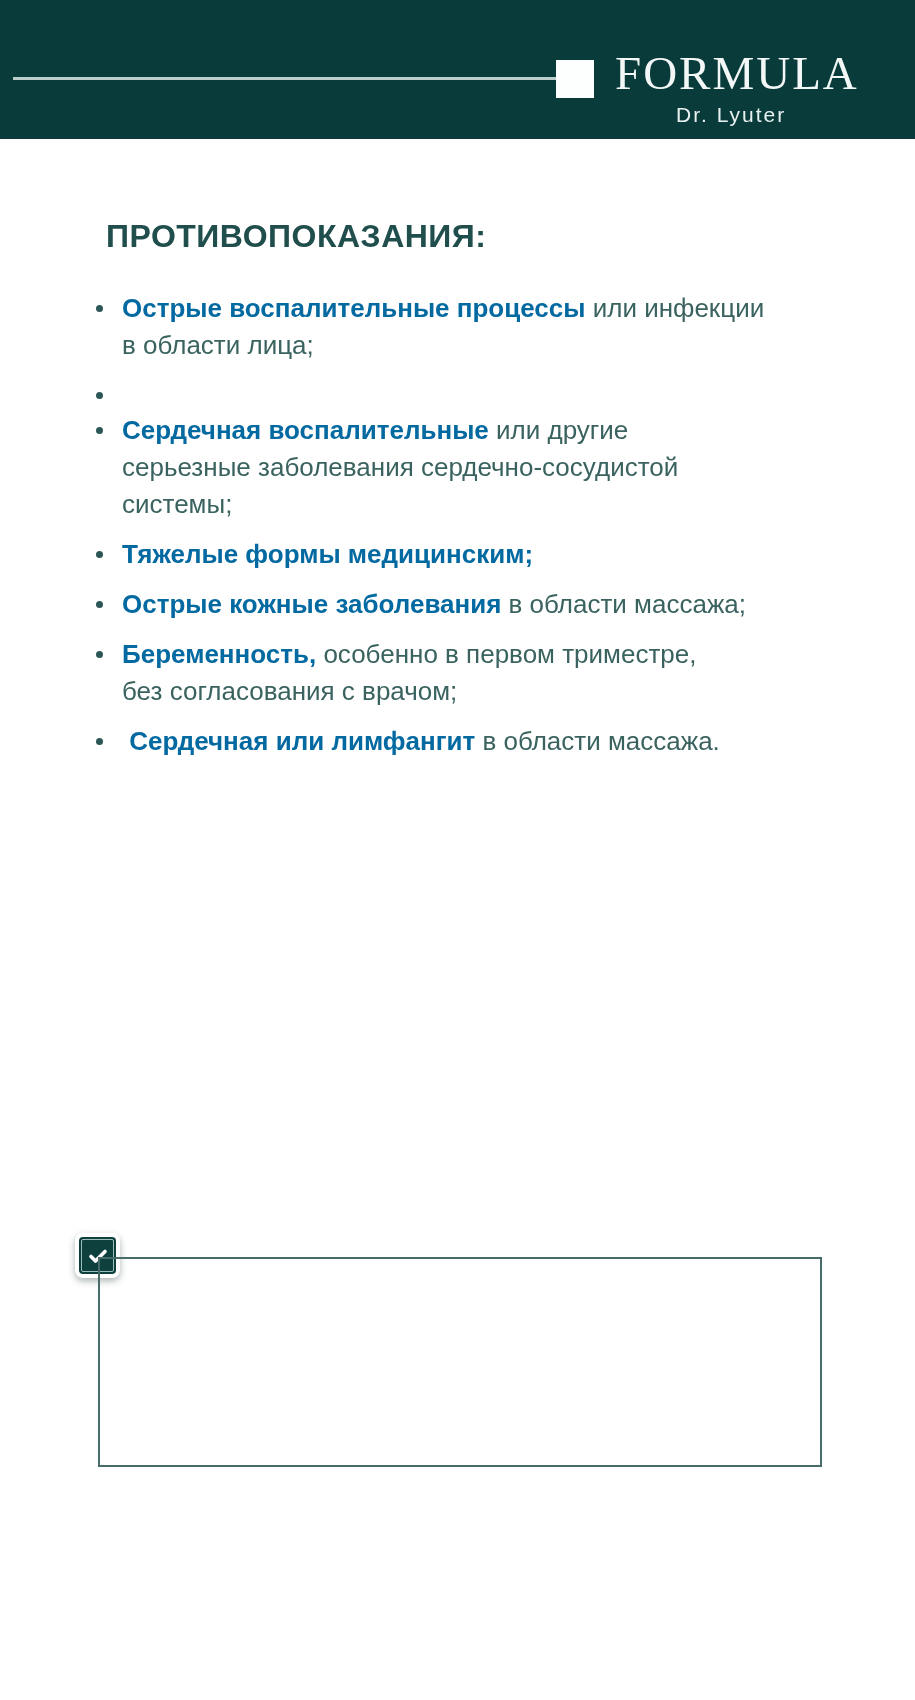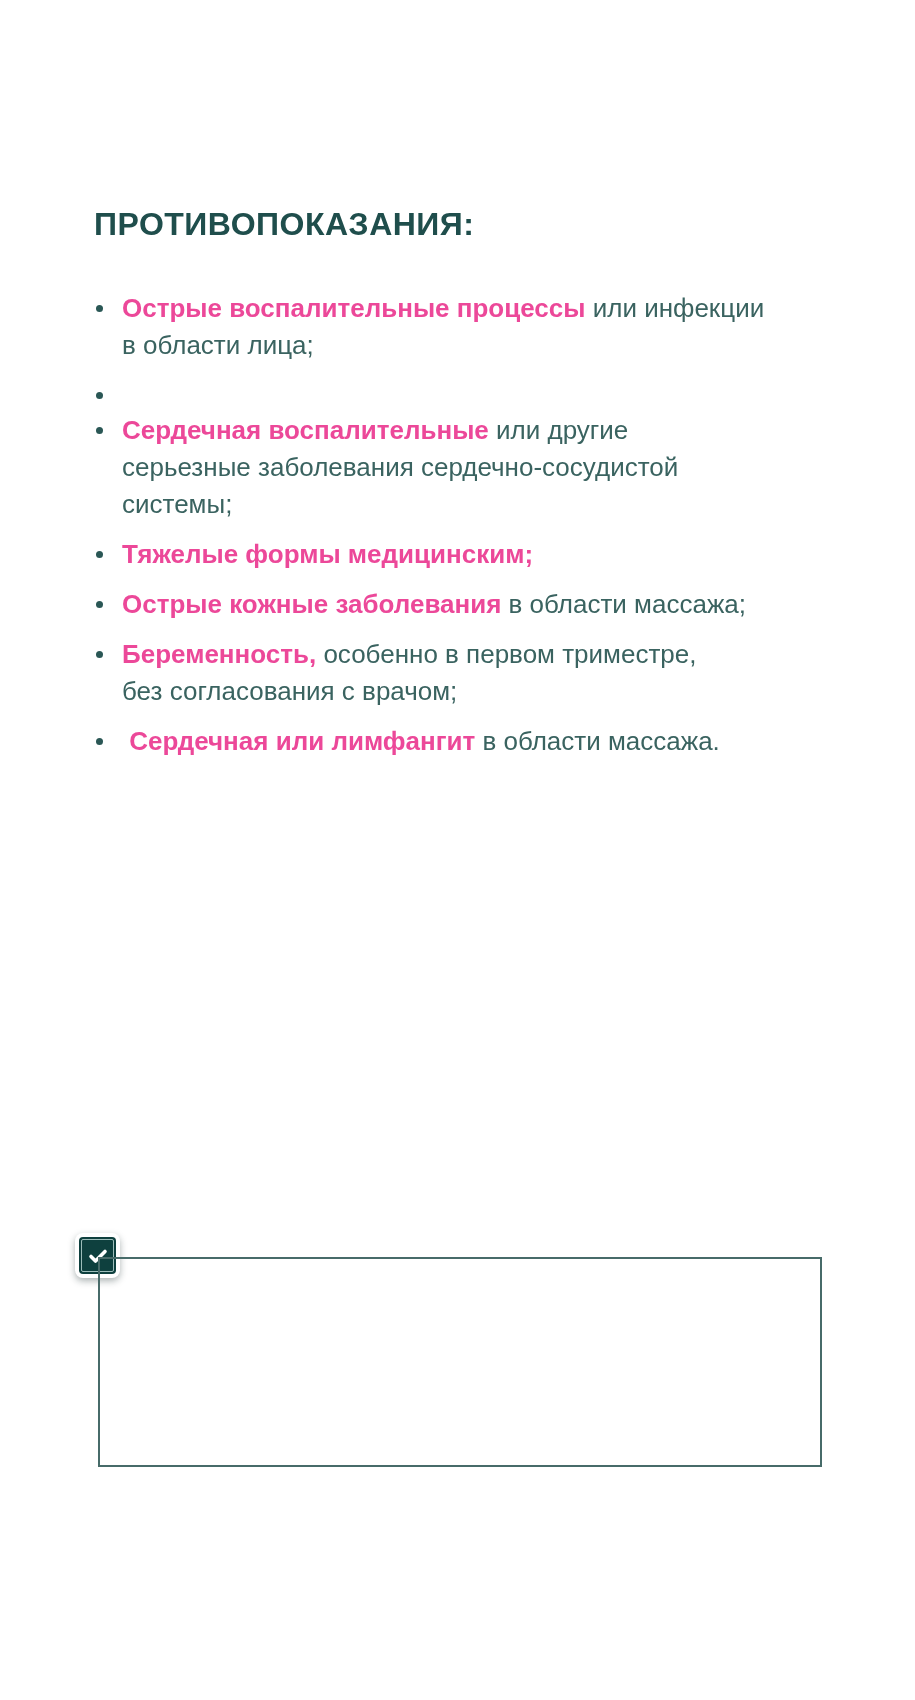--- a/index.html
+++ b/index.html
@@ -40,21 +40,21 @@
     color:#f3f8f7;line-height:1;
   }
   .logo-sub{
     position:absolute;left:676px;top:104px;
     font-size:21px;font-weight:500;letter-spacing:2px;
     color:#eaf2f1;line-height:1;
   }
 
   
   .title{
-    position:absolute;left:94px;top:206px;margin:0;
+    position:absolute;left:94px;top:206px;margin:12px;
     font-size:32px;font-weight:700;letter-spacing:0.5px;
     color:var(--ink-strong);
   }
 
   
   .list{
     position:absolute;left:94px;top:290px;width:748px;
     margin:0;padding:0;list-style:none;
   }
   .list li{
@@ -62,21 +62,21 @@
     margin:0 0 13px 0;
   }
   .dot{
     flex:none;width:7px;height:7px;border-radius:50%;
     background:#2a5755;margin:15px 19px 0 2px;
   }
   .list p{
     margin:0;font-size:26px;line-height:37px;
     color:var(--ink-regular);white-space:pre-wrap;
   }
-  .list strong, .callout-text{color:#ec4899;}
+  .list strong, .callout-text{color:#0369a1;}
   .list strong{font-weight:700;}
 
   
   .callout-box{
     position:absolute;left:98px;top:1257px;width:720px;height:206px;
     border:2px solid var(--box-border);
     background:transparent;
   }
   .callout-text{
     position:absolute;left:128px;top:1289px;width:690px;margin:0;
@@ -99,20 +99,26 @@
     border:1px solid #9dbdba;border-radius:2px;
     pointer-events:none;
   }
   .check-inner svg{width:24px;height:24px;display:block;}
 </style>
 </head>
 <body>
 
 <div class="page">
 
+  <header class="header">
+    <div class="logo-line"></div>
+    <div class="logo-square"></div>
+    <div class="logo-wordmark">FORMULA</div>
+    <div class="logo-sub">Dr. Lyuter</div>
+  </header>
 
   <h1 class="title">ПРОТИВОПОКАЗАНИЯ:</h1>
 
   <ul class="list">
       <li>
         <span class="dot"></span>
         <p><strong>Острые воспалительные процессы</strong> или инфекции
 в области лица;</p>
       </li>
       <li>

